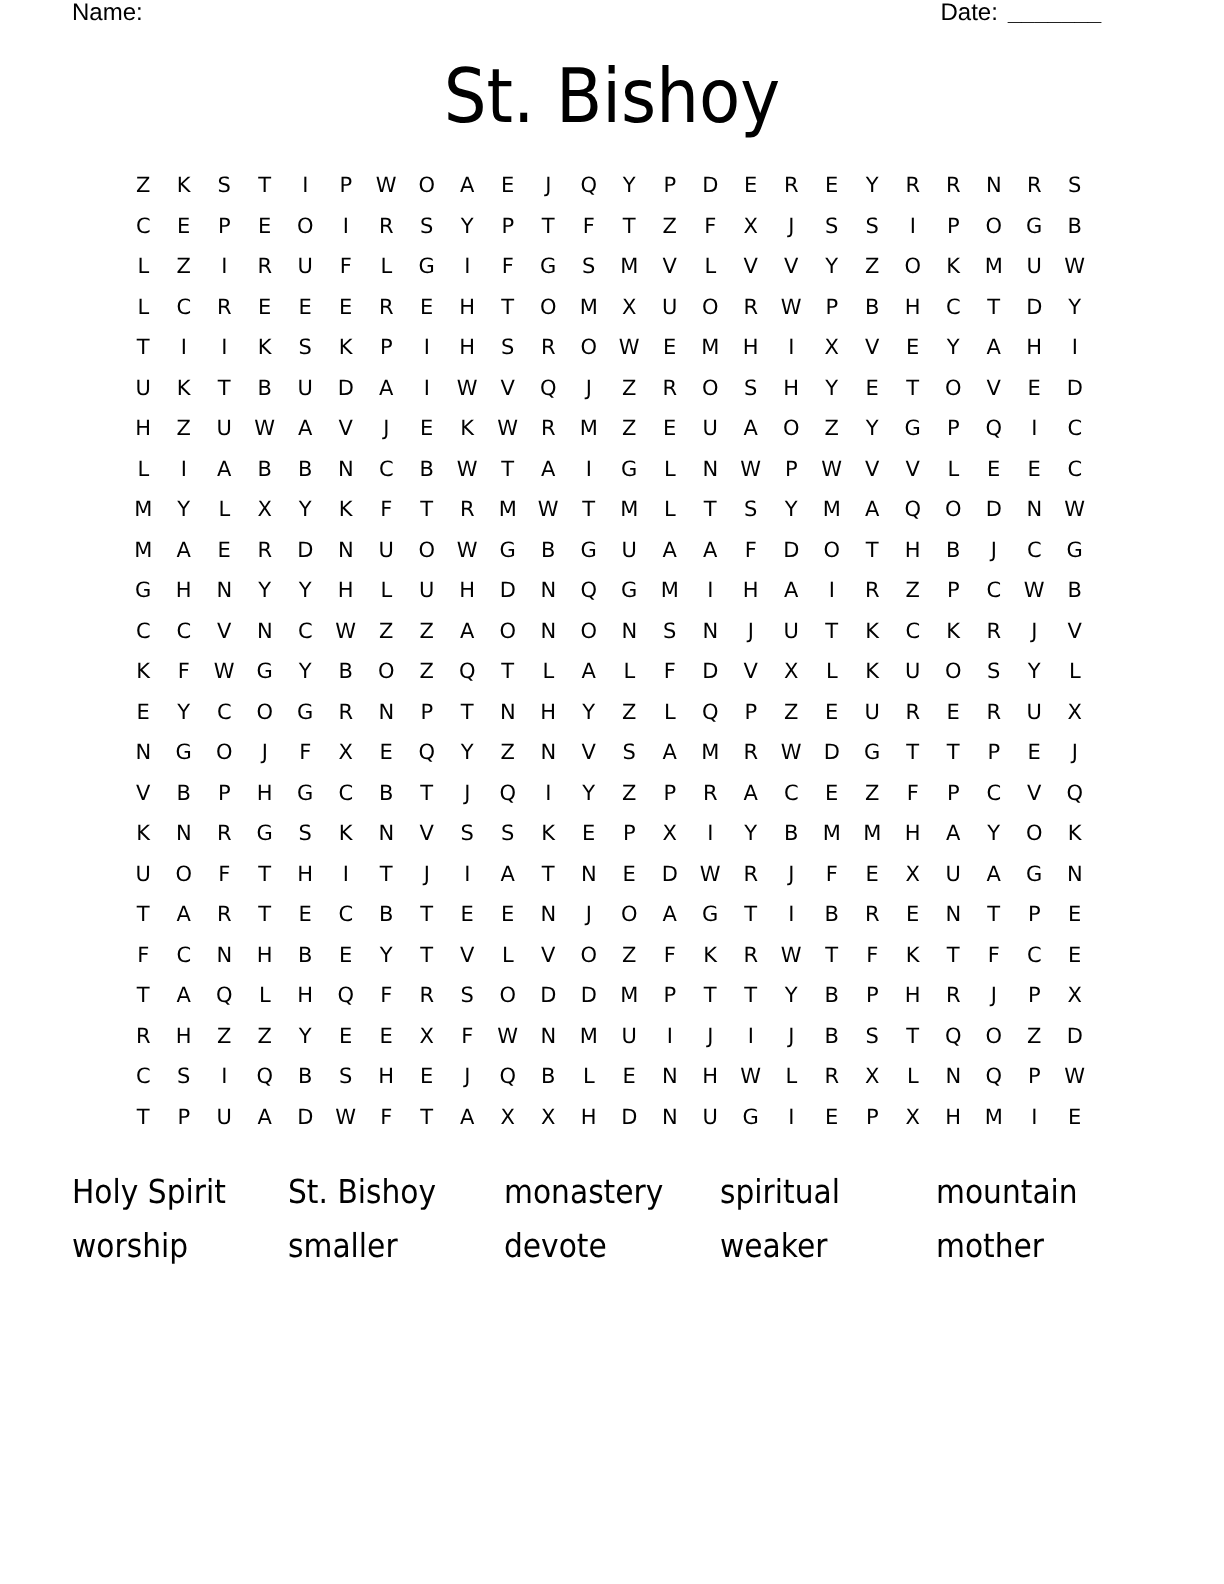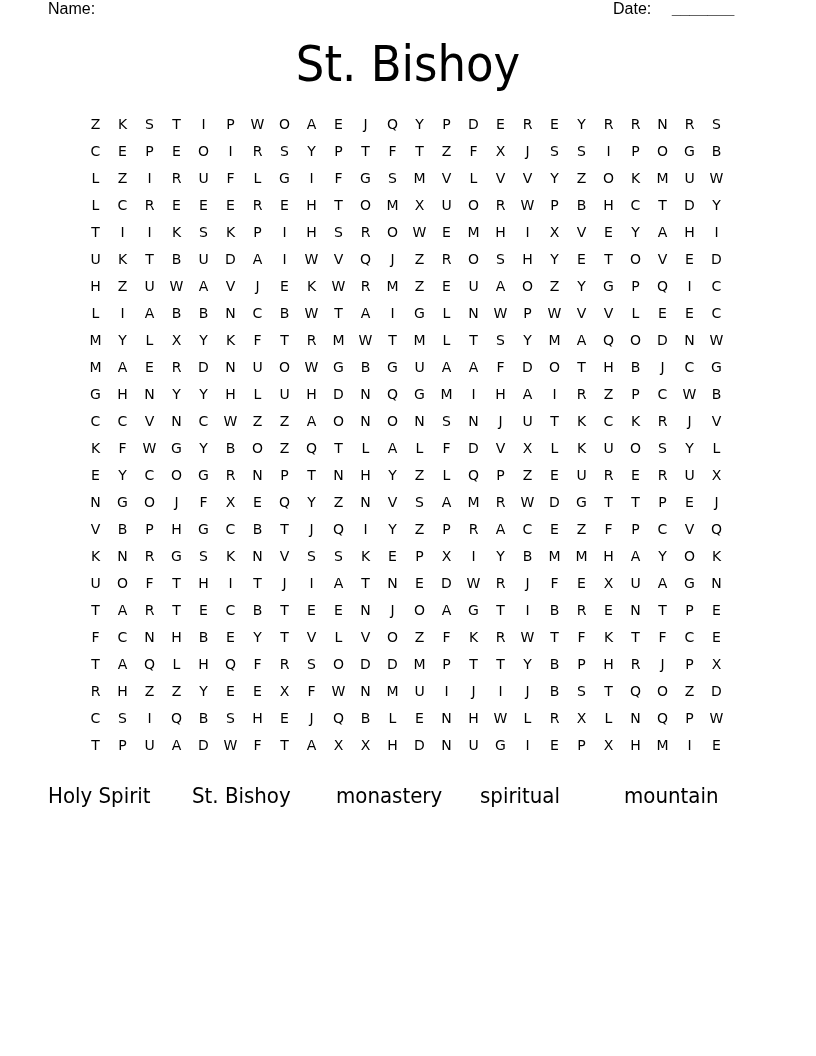--- a/index.html
+++ b/index.html
@@ -1,21 +1,21 @@
 <!DOCTYPE html>
 <html><head>
 <meta charset="utf-8">
 <style>
   html, body { margin: 0; padding: 0; background: #ffffff; }
   body { width: 816px; height: 1056px; position: relative; overflow: hidden; color: #000; }
   .header { position: absolute; top: 0; left: 48px; width: 700px; height: 20px;
     font-family: "Liberation Sans", sans-serif; font-size: 16px; line-height: 18px; }
   .header .name-label { position: absolute; left: 0; top: 0; }
   .header .name-line { position: absolute; left: 55px; top: 0; width: 505px; }
-  .header .date-label { position: absolute; left: 565px; top: 0; }
+  .header .date-label { position: absolute; left: 579px; top: 0; }
   .header .date-line { position: absolute; left: 625px; top: 0; width: 70px; font-style: italic; }
   .title { position: absolute; top: 34px; left: 0; width: 816px; text-align: center;
     font-family: "DejaVu Sans", sans-serif; font-size: 50px; line-height: 60px; letter-spacing: 0px; transform: scaleX(0.9); }
   .grid { position: absolute; left: 82px; top: 112px; }
   .grid-row { display: flex; height: 27px; }
   .cell { width: 27px; height: 27px; text-align: center; line-height: 24px;
     font-family: "DejaVu Sans", sans-serif; font-size: 14px; }
   .words { position: absolute; left: 48px; top: 780px; }
   .words-row { display: flex; height: 35.6px; }
   .word { width: 144px; font-family: "DejaVu Sans", sans-serif; font-size: 22px; line-height: 32px;
@@ -660,13 +660,20 @@
   </div>
 
 <div class="words" id="words">
     <div class="words-row">
       <div class="word">Holy Spirit</div>
       <div class="word">St. Bishoy</div>
       <div class="word">monastery</div>
       <div class="word">spiritual</div>
       <div class="word">mountain</div>
     </div>
+    <div class="words-row">
+      <div class="word">worship</div>
+      <div class="word">smaller</div>
+      <div class="word">devote</div>
+      <div class="word">weaker</div>
+      <div class="word">mother</div>
+    </div>
   </div>
 
 </body></html>

